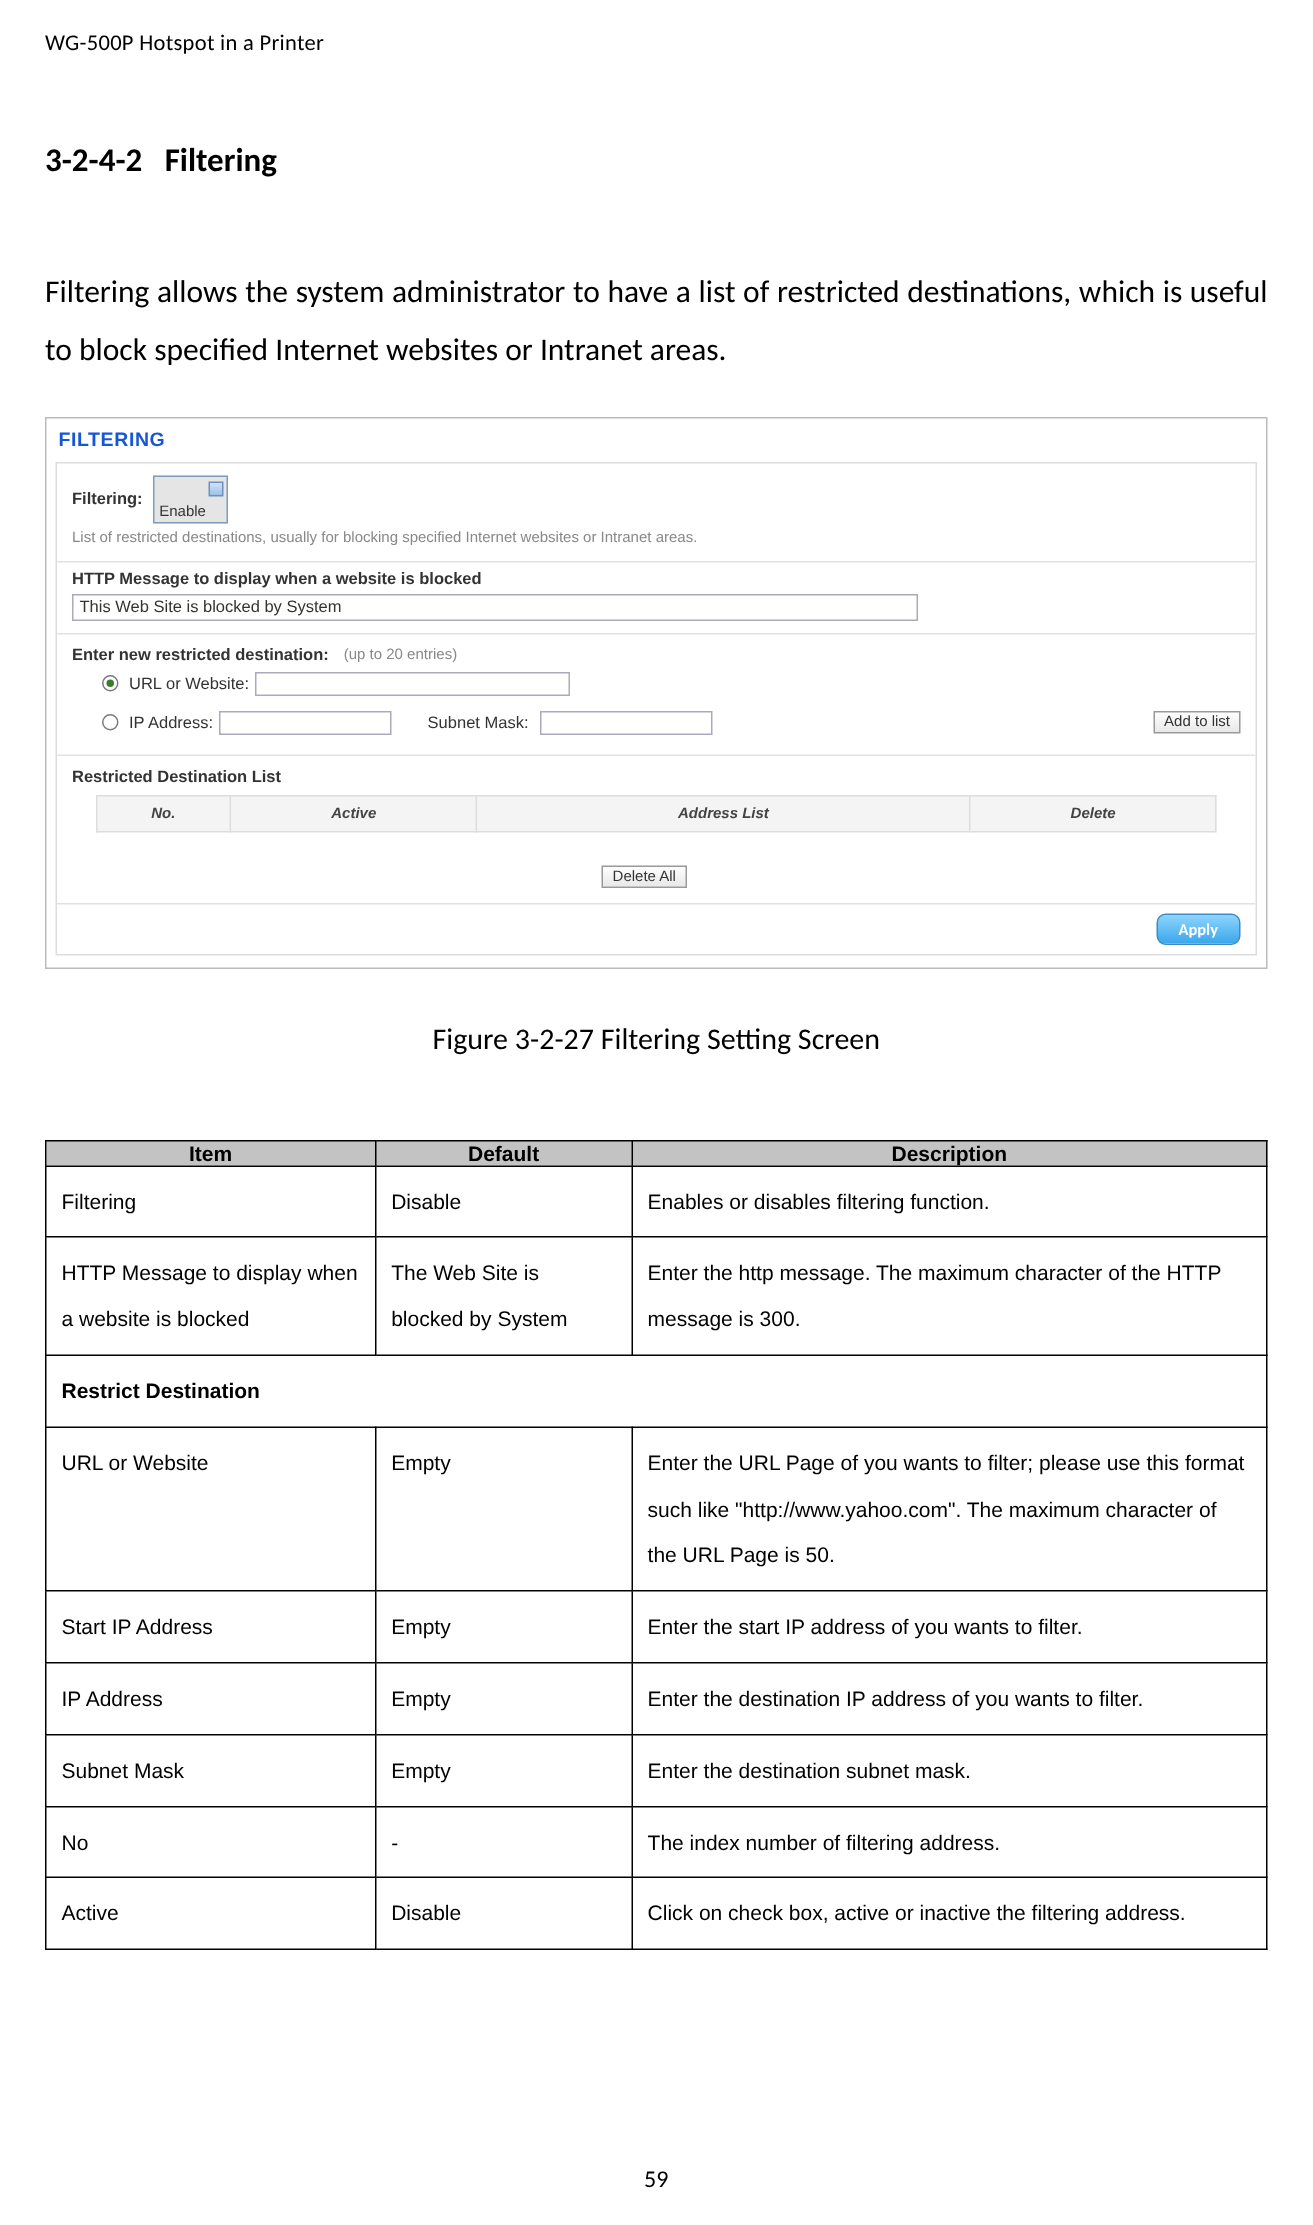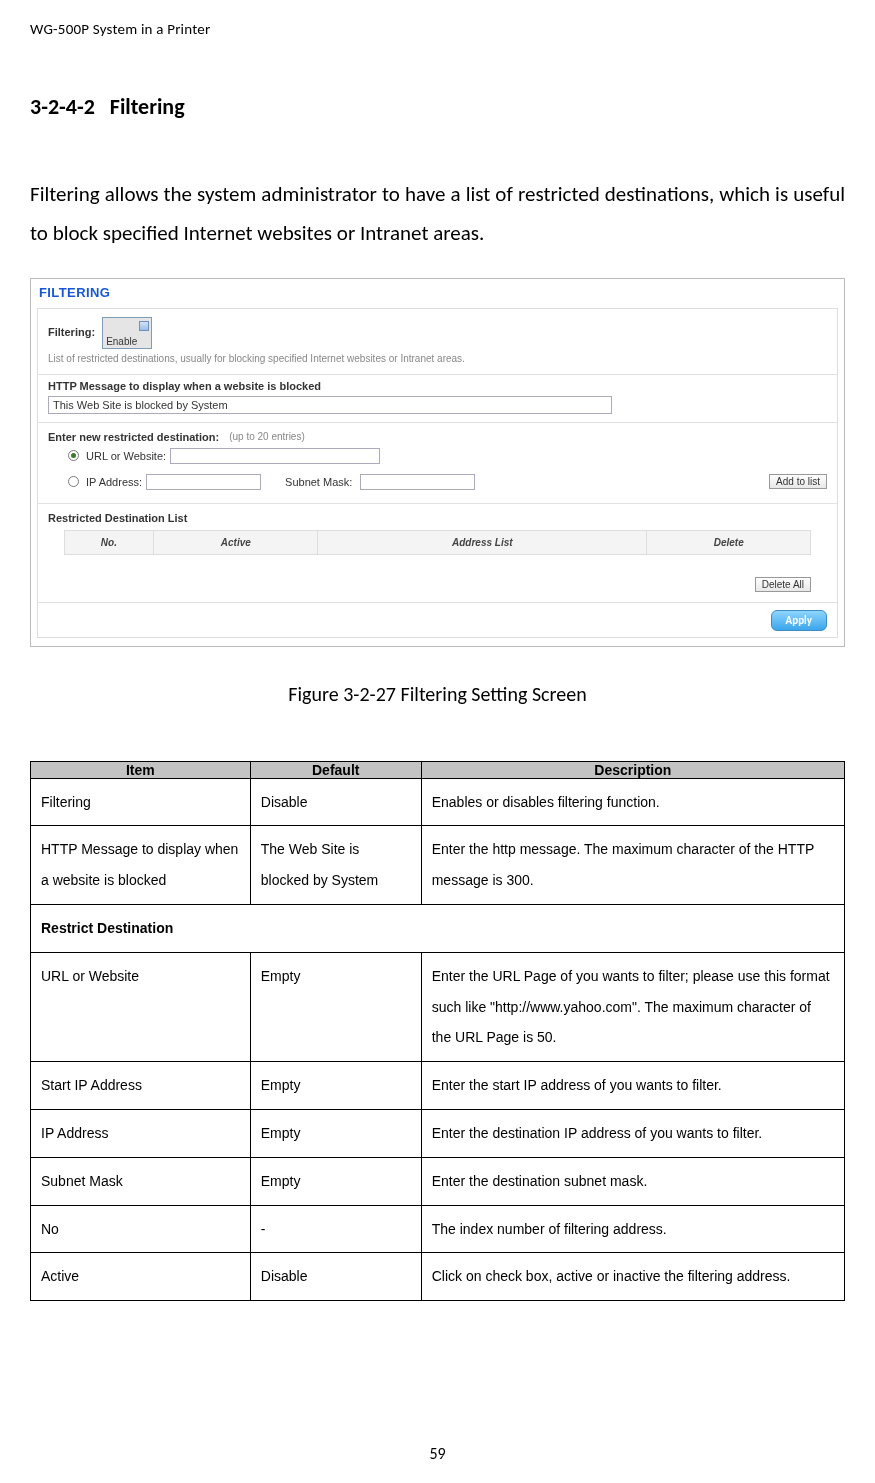--- a/index.html
+++ b/index.html
@@ -180,21 +180,21 @@
       text-align: center;
       font-size: 16px;
     }
     .block-msg-title { font-weight:bold; padding:5px 10px 4px 10px; font-size:11px; }
     .entrow-flex { display:flex; align-items:center; justify-content:space-between; }
     .hint-gray { color:#888; font-size:10px; margin-left:6px; }
   </style>
 </head>
 <body>
 
-<div class="page-header">WG-500P System in a Printer</div>
+<div class="page-header">WG-500P Hotspot in a Printer</div>
 
 <div class="section-heading">
   <span class="sn">3-2-4-2</span>
   <span>Filtering</span>
 </div>
 
 <div class="intro">Filtering allows the system administrator to have a list of restricted destinations, which is useful to block specified Internet websites or Intranet areas.</div>
 
 <div class="figure-box">
   <div class="fig-title">FILTERING</div>
@@ -241,21 +241,21 @@
       <table class="rest-table">
         <tbody>
             <tr>
           <th style="width:12%;">No.</th>
           <th style="width:22%;">Active</th>
           <th style="width:44%;">Address List</th>
           <th style="width:22%;">Delete</th>
         </tr>
       </tbody>
         </table>
-      <div style="text-align:right; padding:18px 16px 2px 0;">
+      <div style="text-align:center; padding:18px 16px 2px 0;">
         <span class="fake-btn">Delete All</span>
       </div>
     </div>
 
     <div class="apply-row">
       <span class="apply-btn">Apply</span>
     </div>
   </div>
 </div>
 

